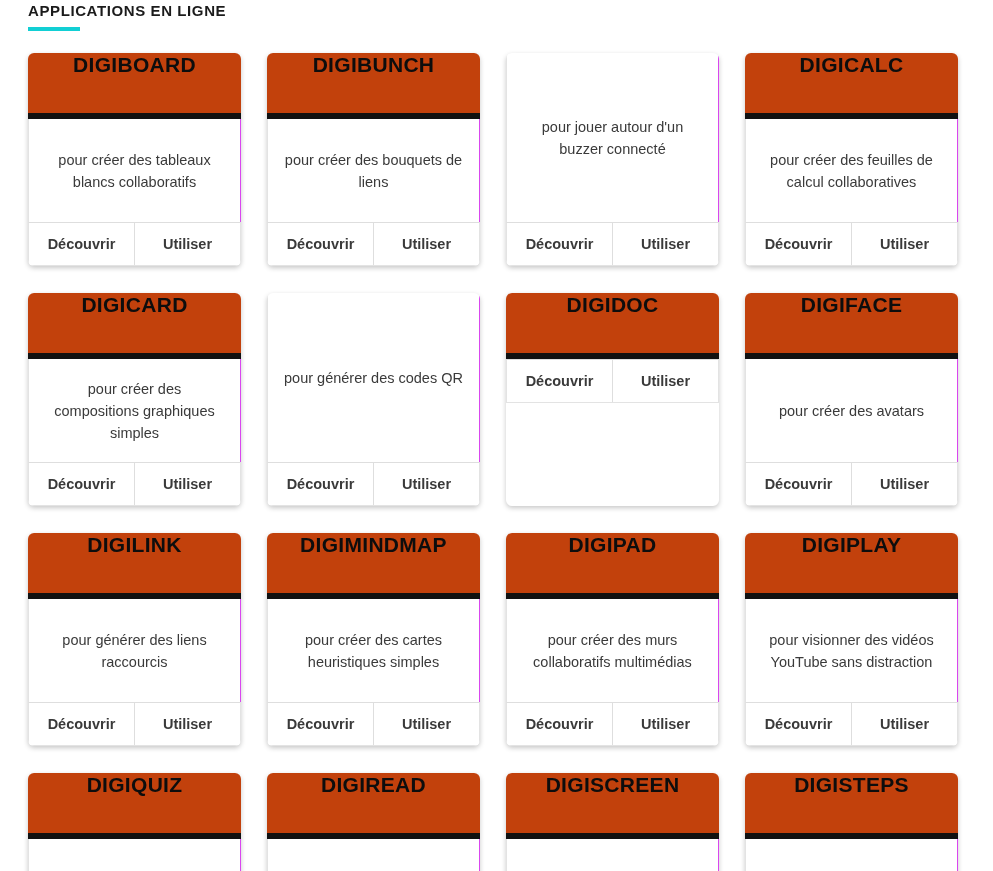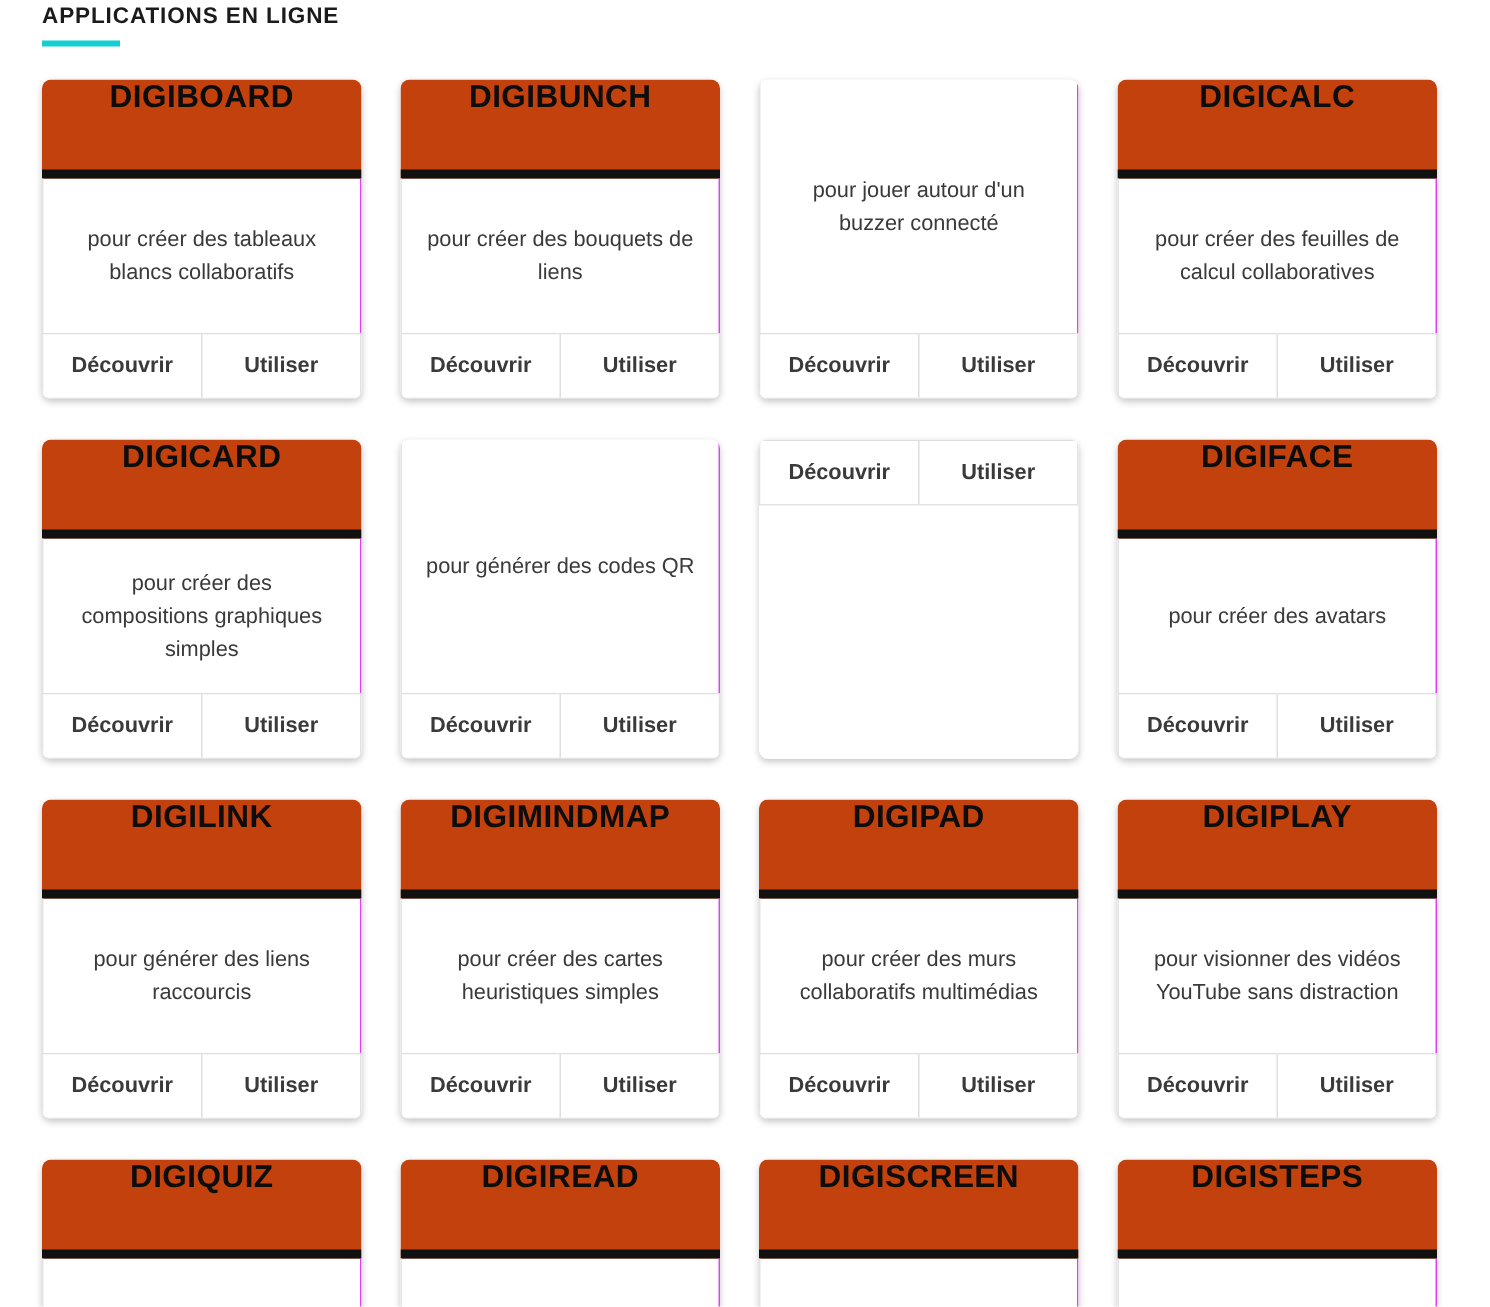--- a/index.html
+++ b/index.html
@@ -180,20 +180,23 @@
       <div class="card">
         <div class="card-body">
           <div class="card-desc">pour générer des codes QR</div>
         </div>
         <div class="card-actions">
           <a class="card-action">Découvrir</a>
           <a class="card-action">Utiliser</a>
         </div>
       </div>
       <div class="card">
+        <div class="card-header">
+          <div class="card-title">DIGIDOC</div>
+        </div>
         <div class="card-actions">
           <a class="card-action">Découvrir</a>
           <a class="card-action">Utiliser</a>
         </div>
       </div>
       <div class="card">
         <div class="card-header">
           <div class="card-title">DIGIFACE</div>
         </div>
         <div class="card-body">

